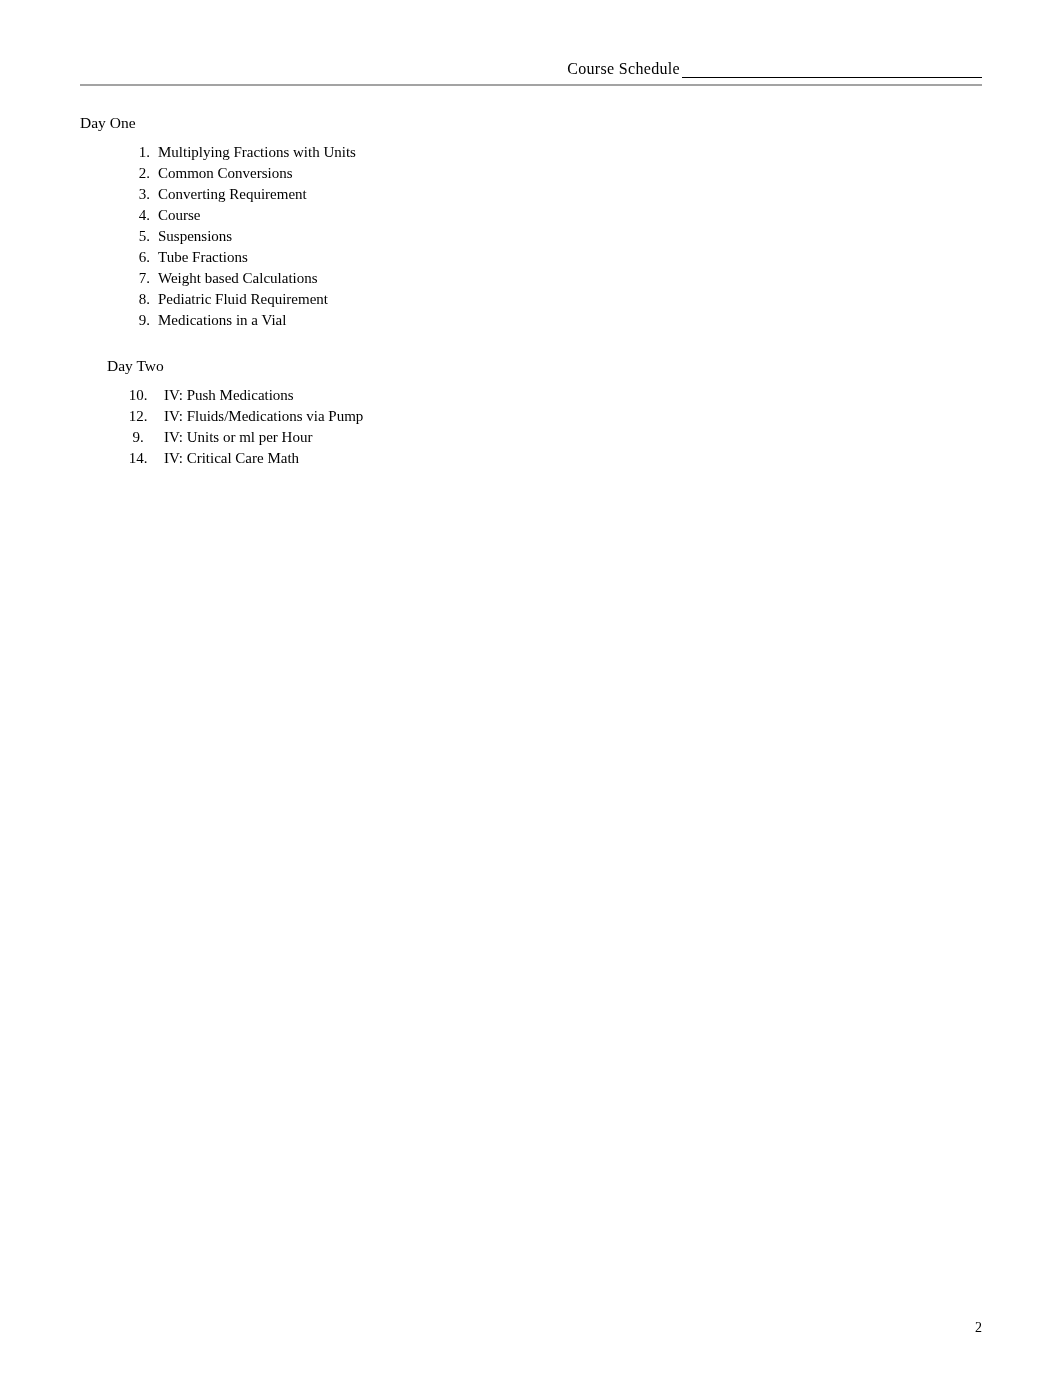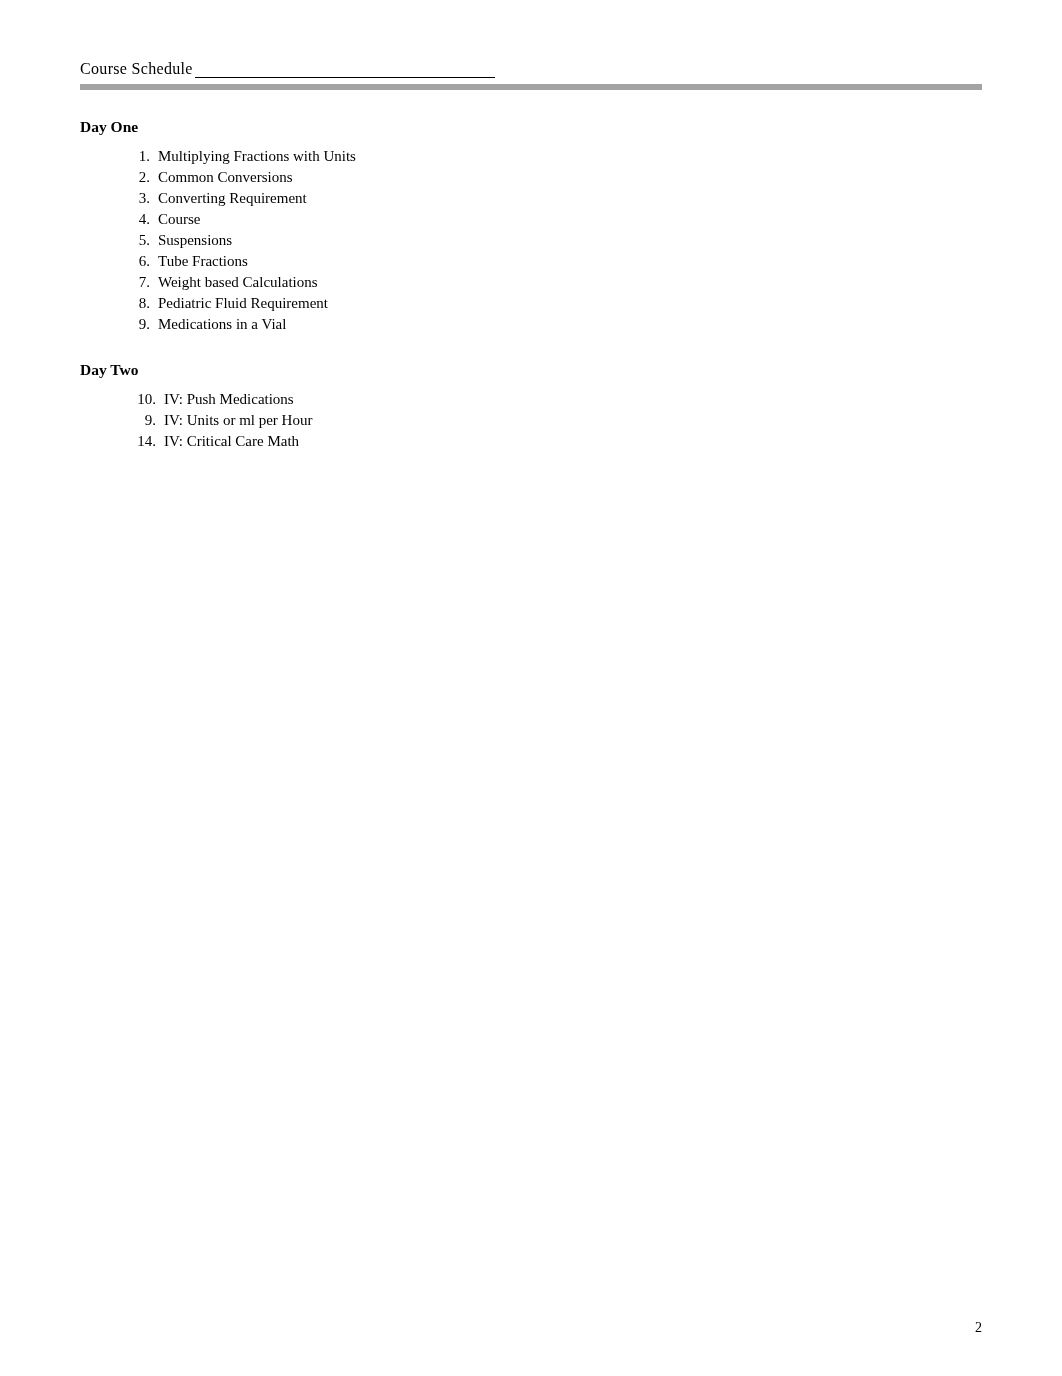--- a/index.html
+++ b/index.html
@@ -21,43 +21,43 @@
     .page-container {
       width: 100%;
       min-height: 1376px;
       padding: 60px 80px 80px 80px;
       position: relative;
     }
 
     .header-area {
       display: flex;
       align-items: flex-end;
-      justify-content: flex-start;
+      justify-content: flex-end;
       width: 100%;
-      border-bottom: 6px solid #a3a3a3;
+      border-bottom: 2px solid #a3a3a3;
       padding-bottom: 6px;
       margin-bottom: 28px;
     }
 
     .header-title {
       font-size: 16px;
       font-family: 'Times New Roman', Times, serif;
       letter-spacing: 0.02em;
     }
 
     .header-underline {
       flex: 1;
       border-bottom: 1px solid #000;
       margin-left: 2px;
       max-width: 300px;
     }
 
     .day-heading {
       font-size: 15.5px;
-      font-weight: bold;
+      font-weight: normal;
       font-family: 'Times New Roman', Times, serif;
       margin-bottom: 12px;
       margin-top: 4px;
     }
 
     .ordered-list {
       list-style: none;
       margin-left: 40px;
       margin-bottom: 28px;
     }
@@ -72,35 +72,36 @@
 
     .list-number {
       min-width: 30px;
       text-align: right;
       margin-right: 8px;
       flex-shrink: 0;
     }
 
     .list-number-wide {
       min-width: 36px;
-      text-align: right;
+      text-align: center;
       margin-right: 8px;
       flex-shrink: 0;
     }
 
     .page-number {
       position: absolute;
       bottom: 40px;
       right: 80px;
       font-size: 14px;
       font-family: 'Times New Roman', Times, serif;
     }
 
     .section-gap {
       margin-top: 20px;
+      margin-left: 27px;
     }
   </style>
 </head>
 <body>
 
 <div class="page-container">
 
   <div class="header-area">
     <span class="header-title">Course Schedule</span>
     <span class="header-underline"></span>
@@ -148,20 +149,24 @@
   </ol>
 
   <div class="day-heading section-gap">Day Two</div>
 
   <ol class="ordered-list">
     <li>
       <span class="list-number-wide">10.</span>
       <span>IV: Push Medications</span>
     </li>
     <li>
+      <span class="list-number-wide">12.</span>
+      <span>IV: Fluids/Medications via Pump</span>
+    </li>
+    <li>
       <span class="list-number-wide">9.</span>
       <span>IV: Units or ml per Hour</span>
     </li>
     <li>
       <span class="list-number-wide">14.</span>
       <span>IV: Critical Care Math</span>
     </li>
   </ol>
 
   <div class="page-number">2</div>

